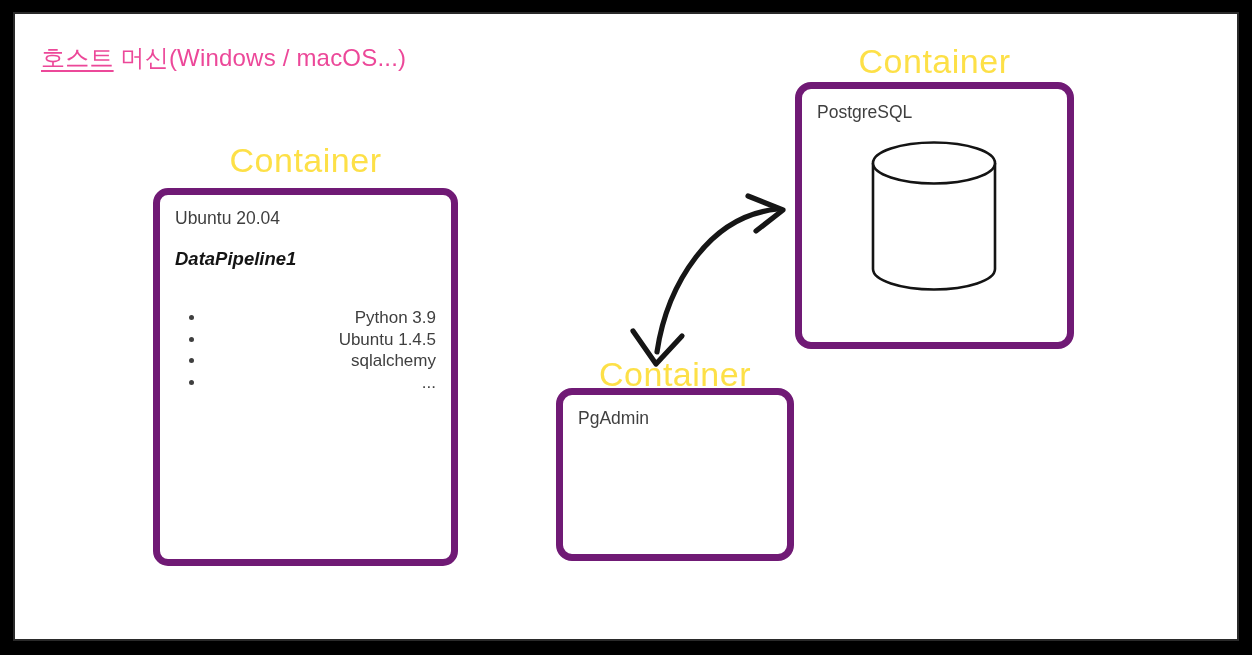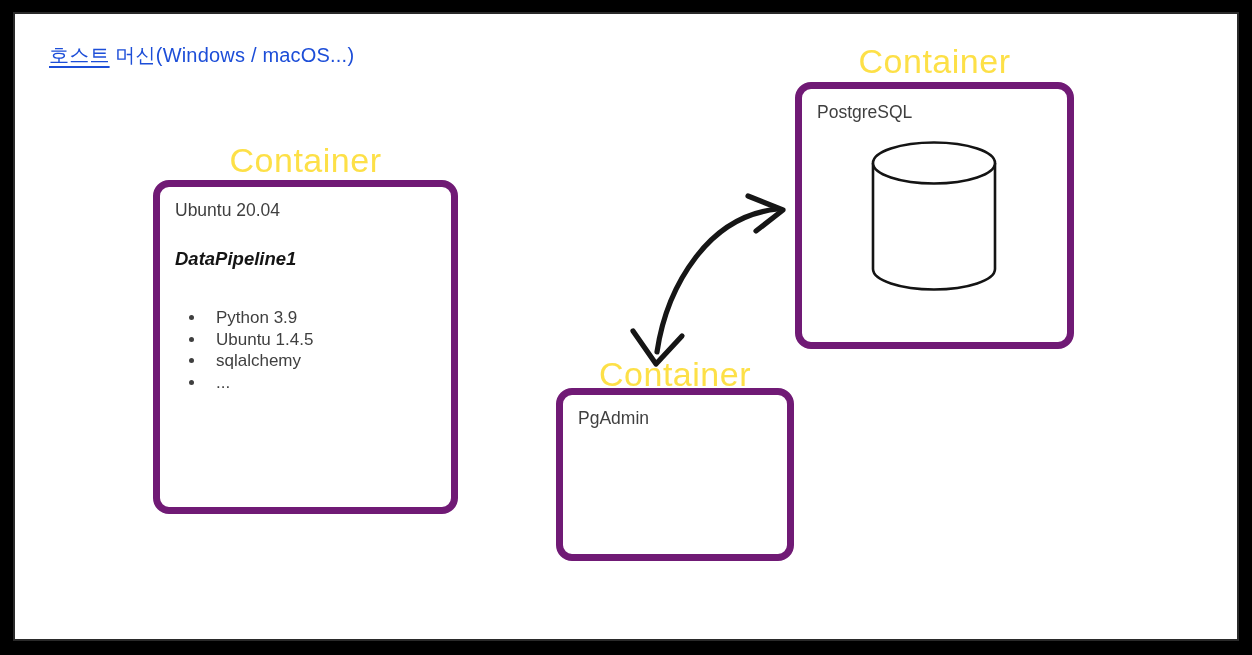--- a/index.html
+++ b/index.html
@@ -14,23 +14,23 @@
   .canvas {
     position: absolute;
     left: 13px; top: 12px;
     width: 1226px; height: 629px;
     background: #ffffff;
     border: 2px solid #2a2a2a;
     box-sizing: border-box;
   }
   .host-label {
     position: absolute;
-    left: 34px; top: 28px;
-    font-size: 20px;
-    color: #1d4ed8;
+    left: 26px; top: 28px;
+    font-size: 24px;
+    color: #ec4899;
     letter-spacing: 0.2px;
     white-space: nowrap;
   }
   .host-label .u {
     text-decoration: underline;
     text-decoration-thickness: 2px;
     text-underline-offset: 4px;
   }
   .c-title {
     position: absolute;
@@ -47,50 +47,51 @@
     border-radius: 16px;
     box-sizing: border-box;
     padding: 11px 15px;
   }
   .app-label {
     font-size: 17.5px;
     color: #3f3f3f;
     line-height: 24px;
   }
   .pipeline-label {
-    margin-top: 25px;
+    margin-top: 17px;
     font-size: 18.5px;
     font-style: italic;
     font-weight: bold;
     color: #141414;
     line-height: 24px;
   }
   ul.pkg {
     margin: 36px 0 0 0;
     padding-left: 31px;
     list-style: disc;
   }
   ul.pkg li {
     font-size: 17px;
     color: #3f3f3f;
     line-height: 21.5px;
     padding-left: 10px;
+    text-align: right;
   }
   .overlay {
     position: absolute;
     left: 0; top: 0;
     width: 1252px; height: 655px;
     pointer-events: none;
   }
   
   .t-ubuntu   { left: 153px; top: 141px; width: 305px; }
   .t-postgres { left: 795px; top: 42px;  width: 279px; }
   .t-pgadmin  { left: 556px; top: 355px; width: 238px; }
   
-  .b-ubuntu   { left: 153px; top: 180px; width: 305px; height: 334px; }
+  .b-ubuntu   { left: 153px; top: 188px; width: 305px; height: 378px; border-radius: 15px; }
   .b-postgres { left: 795px; top: 82px;  width: 279px; height: 267px; }
   .b-pgadmin  { left: 556px; top: 388px; width: 238px; height: 173px; }
 </style>
 </head>
 <body>
 
 <div class="frame">
 
   <div class="canvas">
     <div class="host-label"><span class="u">호스트</span><span> 머신(Windows / macOS...)</span></div>

